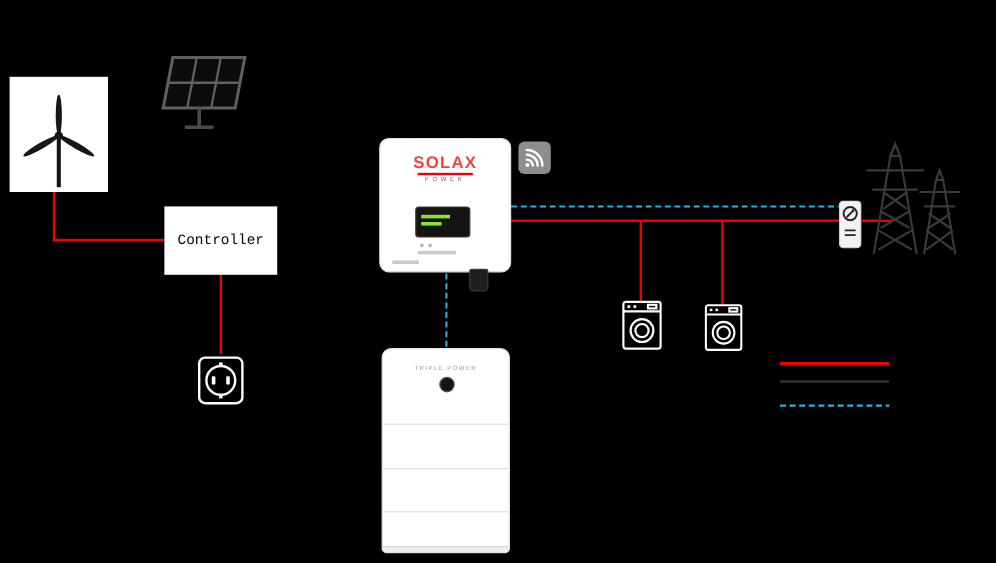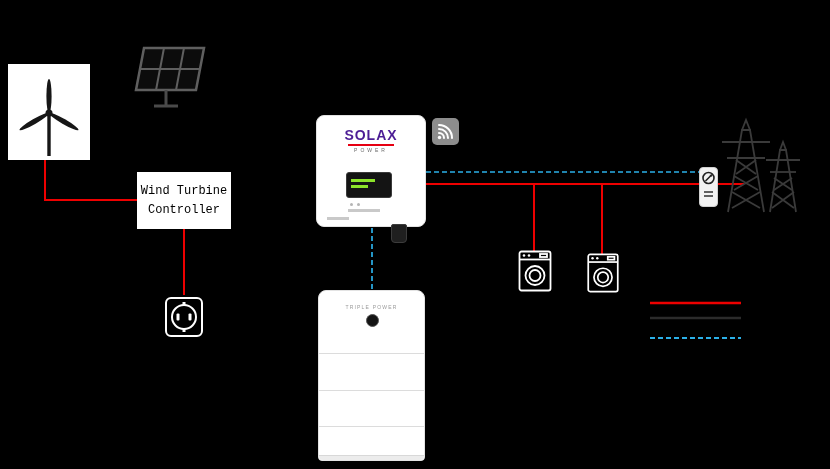--- a/index.html
+++ b/index.html
@@ -21,21 +21,21 @@
     display:flex; flex-direction:column; justify-content:center; align-items:center;
     font-family:"Liberation Mono", monospace; font-size:12px; color:#000; line-height:1.55; }
 
   
   .socket { left:163px; top:294px; width:42px; height:46px; }
 
   
   .inverter { left:316px; top:115px; width:110px; height:112px; background:#fff;
     border:1px solid #e2e2e2; border-radius:8px; overflow:visible; }
   .logo { margin-top:11px; text-align:center; }
-  .brand { font-size:14px; font-weight:800; color:#4c1d95; letter-spacing:1px; }
+  .brand { font-size:14px; font-weight:800; color:#ef4444; letter-spacing:1px; }
   .brand-underline { width:46px; height:2px; background:#e60012; margin:1px auto; }
   .sub { font-size:5px; letter-spacing:3px; color:#6a6a6a; }
   .display { position:absolute; left:29px; top:56px; width:46px; height:26px;
     background:#141414; border:1px solid #3a3a3a; border-radius:3px; }
   .g-bar { position:absolute; background:#8ce32a; height:3px; }
   .g1 { left:4px; top:6px; width:24px; }
   .g2 { left:4px; top:12px; width:17px; }
   .btn-dot { position:absolute; width:3px; height:3px; border-radius:50%; background:#b5b5b5; }
   .bd1 { left:33px; top:87px; } .bd2 { left:40px; top:87px; }
   .lbl-bar { position:absolute; background:#c9c9c9; height:2.5px; }
@@ -111,21 +111,20 @@
         <line x1="18" y1="27" x2="78" y2="27"></line>
       </g>
       <g stroke="#4a4a4a" stroke-width="3" fill="none">
         <line x1="44" y1="48" x2="44" y2="64"></line>
         <line x1="32" y1="64" x2="56" y2="64"></line>
       </g>
     </svg>
   </div>
 
   <div class="abs comp controller">
-    <div>Wind Turbine</div>
     <div>Controller</div>
   </div>
 
   <div class="abs comp socket">
     <svg width="42" height="46" viewBox="0 0 42 46">
       <g stroke="#fff" stroke-width="2" fill="none">
         <rect x="3" y="4" width="36" height="38" rx="5"></rect>
         <circle cx="21" cy="23" r="12"></circle>
       </g>
       <g fill="#fff">

